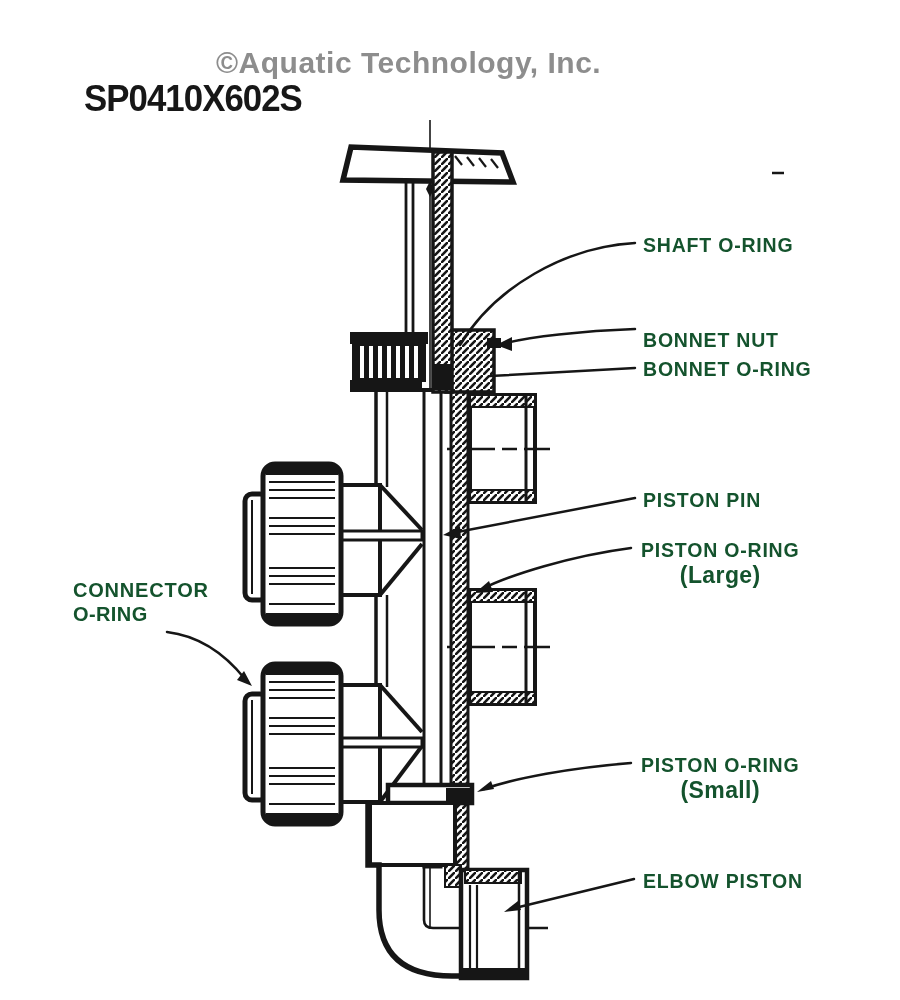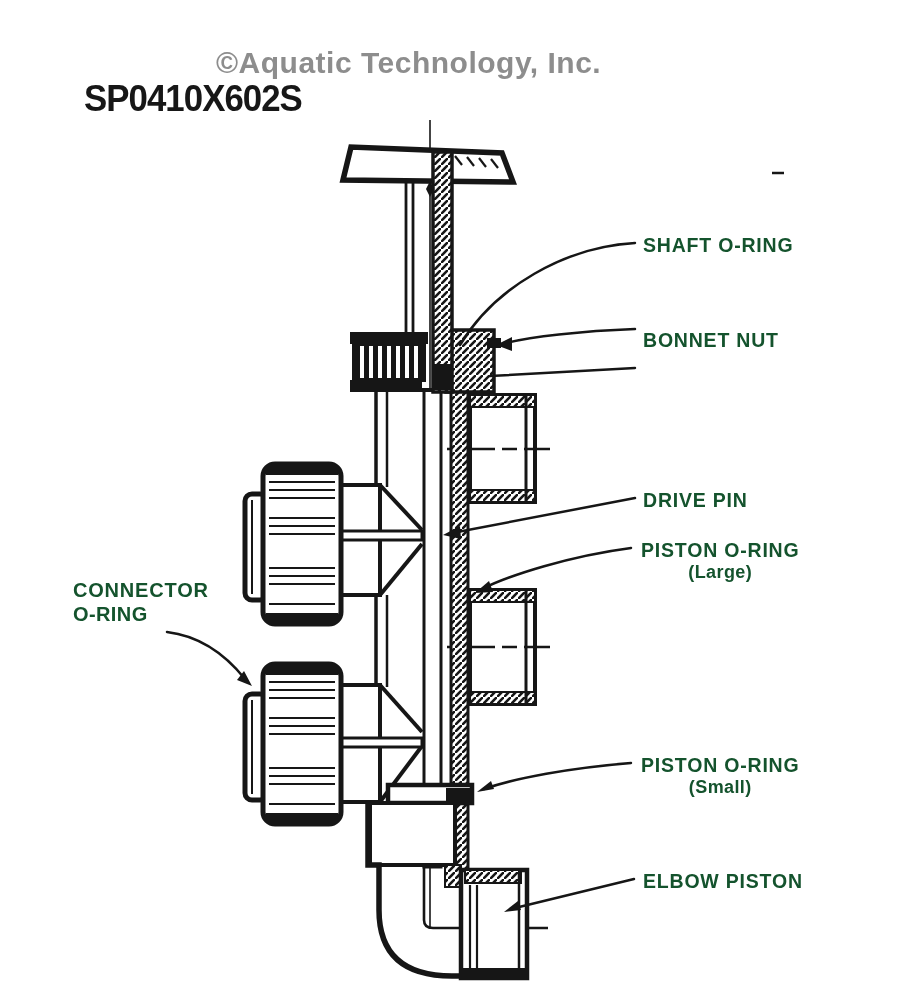--- a/index.html
+++ b/index.html
@@ -15,21 +15,21 @@
   }
   .hdr-part{
     position:absolute;left:84px;top:46px;
     font-size:37px;font-weight:bold;color:#171717;letter-spacing:-1px;
     transform:scaleX(0.94);transform-origin:left top;white-space:nowrap;
   }
   .lbl{
     position:absolute;font-size:19.5px;font-weight:bold;color:#14532d;
     letter-spacing:0.8px;white-space:nowrap;line-height:1.2;
   }
-  .lbl .sub{display:block;font-size:18px;letter-spacing:0.4px;}
+  .lbl .sub{display:block;font-size:23px;letter-spacing:0.4px;}
   .sub-center{text-align:center;}
 </style>
 </head>
 <body>
 
 <div class="stage">
 
   <svg width="900" height="1000" viewBox="0 0 900 1000">
     <defs>
       <pattern id="h" width="7" height="7" patternUnits="userSpaceOnUse">
@@ -197,22 +197,23 @@
     </g>
   </svg>
 
   <div class="hdr-copy">©Aquatic Technology, Inc.</div>
   <div class="hdr-part">SP0410X602S</div>
 
   <div class="lbl" style="left:643px;top:202px;">SHAFT O-RING</div>
 
   <div class="lbl" style="left:643px;top:297px;">BONNET NUT</div>
 
-
-  <div class="lbl" style="left:643px;top:457px;">DRIVE PIN</div>
+  <div class="lbl" style="left:643px;top:326px;">BONNET O-RING</div>
+
+  <div class="lbl" style="left:643px;top:457px;">PISTON PIN</div>
 
   <div class="lbl" style="left:641px;top:507px;">
     <span>PISTON O-RING</span>
     <span class="sub sub-center">(Large)</span>
   </div>
 
   <div class="lbl" style="left:73px;top:546px;font-size:20px;">
     <span>CONNECTOR</span>
     <span class="sub" style="font-size:20px;">O-RING</span>
   </div>

